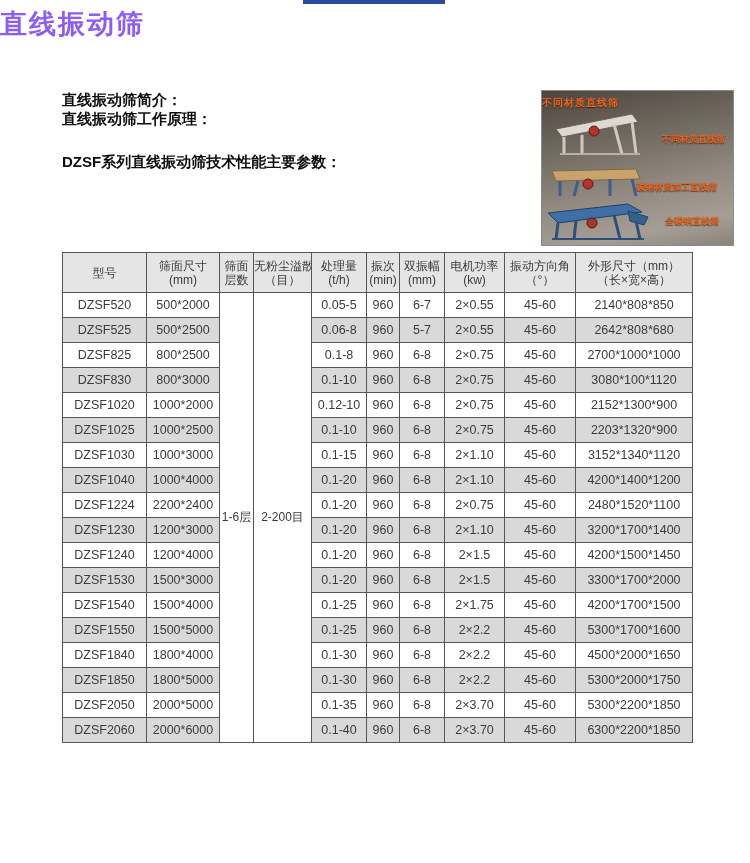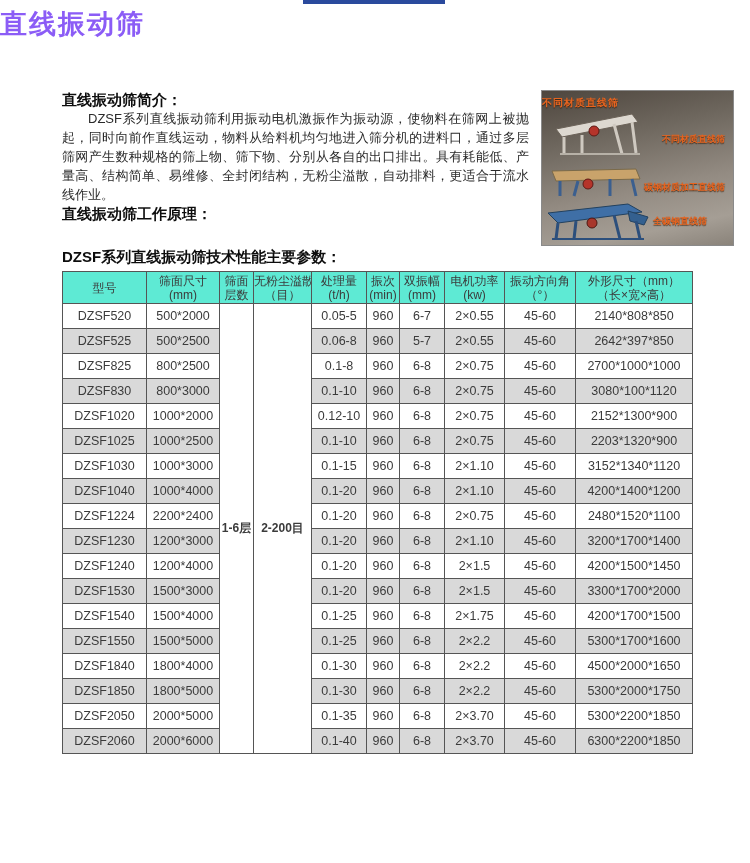--- a/index.html
+++ b/index.html
@@ -49,22 +49,22 @@
     letter-spacing: 1px;
   }
   .img-label {
     position: absolute;
     font-size: 9px; font-weight: bold;
     color: #e8641f;
     text-shadow: 0 1px 1px rgba(40,20,0,.7);
     white-space: nowrap;
   }
   .img-label.l1 { top: 42px;  right: 8px; }
-  .img-label.l2 { top: 90px;  right: 8px; }
-  .img-label.l3 { top: 124px; right: 26px; }
+  .img-label.l2 { top: 90px;  right: 16px; }
+  .img-label.l3 { top: 124px; right: 14px; }
   .machine { position: absolute; }
   .machine.m1 { top: 18px;  left: 8px; }
   .machine.m2 { top: 72px;  left: 6px; }
   .machine.m3 { top: 108px; left: 2px; }
 
   h2.section-heading {
     font-size: 15px;
     font-weight: bold;
     color: #0d0d0d;
     line-height: 19px;
@@ -91,29 +91,29 @@
   }
   table.specs th, table.specs td {
     border: 1px solid #555555;
     text-align: center;
     vertical-align: middle;
     padding: 0;
     overflow: hidden;
     white-space: nowrap;
   }
   table.specs th {
-    background: #5eead4;
+    background: #e5e5e5;
     font-weight: normal;
     font-size: 12px;
     line-height: 14px;
-    height: 32px;
+    height: 40px;
   }
   table.specs td { height: 25px; background: #ffffff; }
   table.specs tr.stripe td { background: #d9d9d9; }
-  table.specs td.merged { background: #ffffff; vertical-align: middle; font-size: 12px; font-weight: bold; }
+  table.specs td.merged { background: #ffffff; vertical-align: middle; font-size: 12px; }
 </style>
 </head>
 <body>
 
 <div class="top-crop-bar"></div>
 
 <h1 class="page-title">直线振动筛</h1>
 
 <div class="content">
 
@@ -144,21 +144,20 @@
         <path d="M8 40 H100" stroke="#2c4f7c" stroke-width="2"></path>
       </svg>
     </div>
 
     <div class="img-label l1">不同材质直线筛</div>
     <div class="img-label l2">碳钢材质加工直线筛</div>
     <div class="img-label l3">全碳钢直线筛</div>
   </div>
 
   <h2 class="section-heading">直线振动筛简介：</h2>
-  <p class="body-text">DZSF系列直线振动筛利用振动电机激振作为振动源，使物料在筛网上被抛起，同时向前作直线运动，物料从给料机均匀地进入筛分机的进料口，通过多层筛网产生数种规格的筛上物、筛下物、分别从各自的出口排出。具有耗能低、产量高、结构简单、易维修、全封闭结构，无粉尘溢散，自动排料，更适合于流水线作业。</p>
 
   <h2 class="section-heading">直线振动筛工作原理：</h2>
 
   <h2 class="section-heading specs-heading">DZSF系列直线振动筛技术性能主要参数：</h2>
 
   <table class="specs">
     <colgroup>
         <col style="width: 84px;">
         <col style="width: 73px;">
         <col style="width: 34px;">
@@ -227,21 +226,21 @@
           <td>2140*808*850</td>
         </tr>
         <tr class="stripe">
           <td>DZSF525</td>
           <td>500*2500</td>
           <td>0.06-8</td>
           <td>960</td>
           <td>5-7</td>
           <td>2×0.55</td>
           <td>45-60</td>
-          <td>2642*397*850</td>
+          <td>2642*808*680</td>
         </tr>
         <tr>
           <td>DZSF825</td>
           <td>800*2500</td>
           <td>0.1-8</td>
           <td>960</td>
           <td>6-8</td>
           <td>2×0.75</td>
           <td>45-60</td>
           <td>2700*1000*1000</td>

